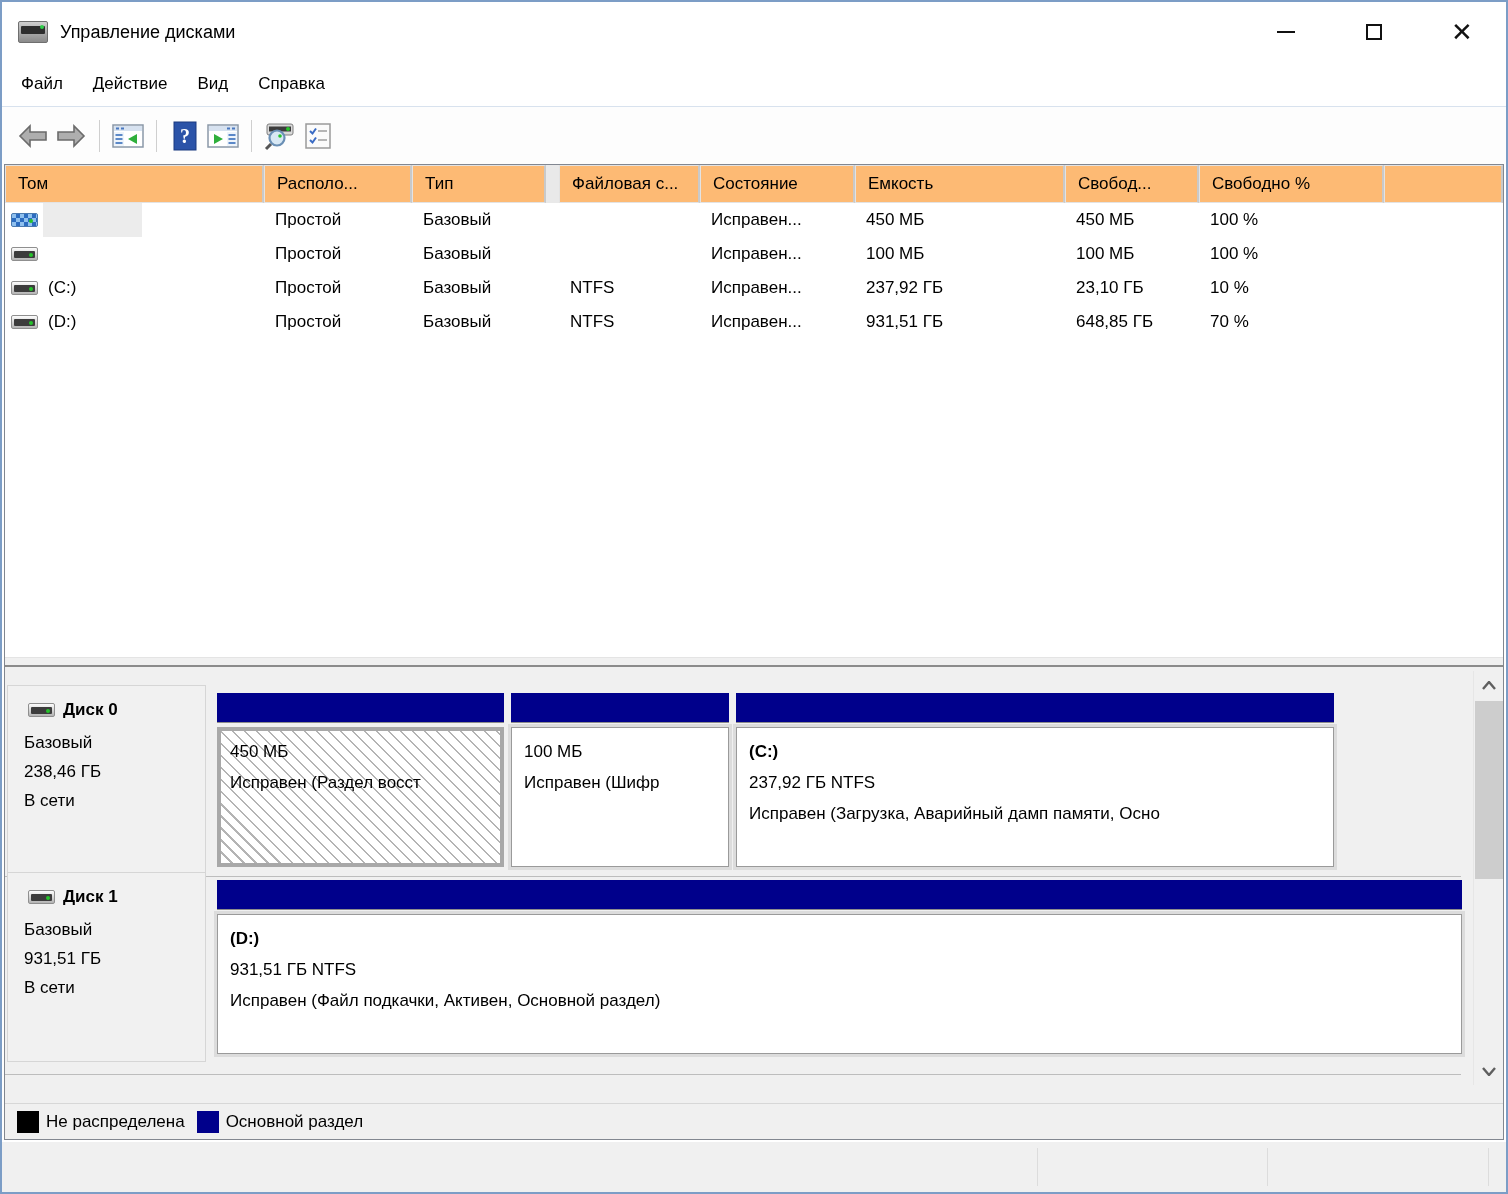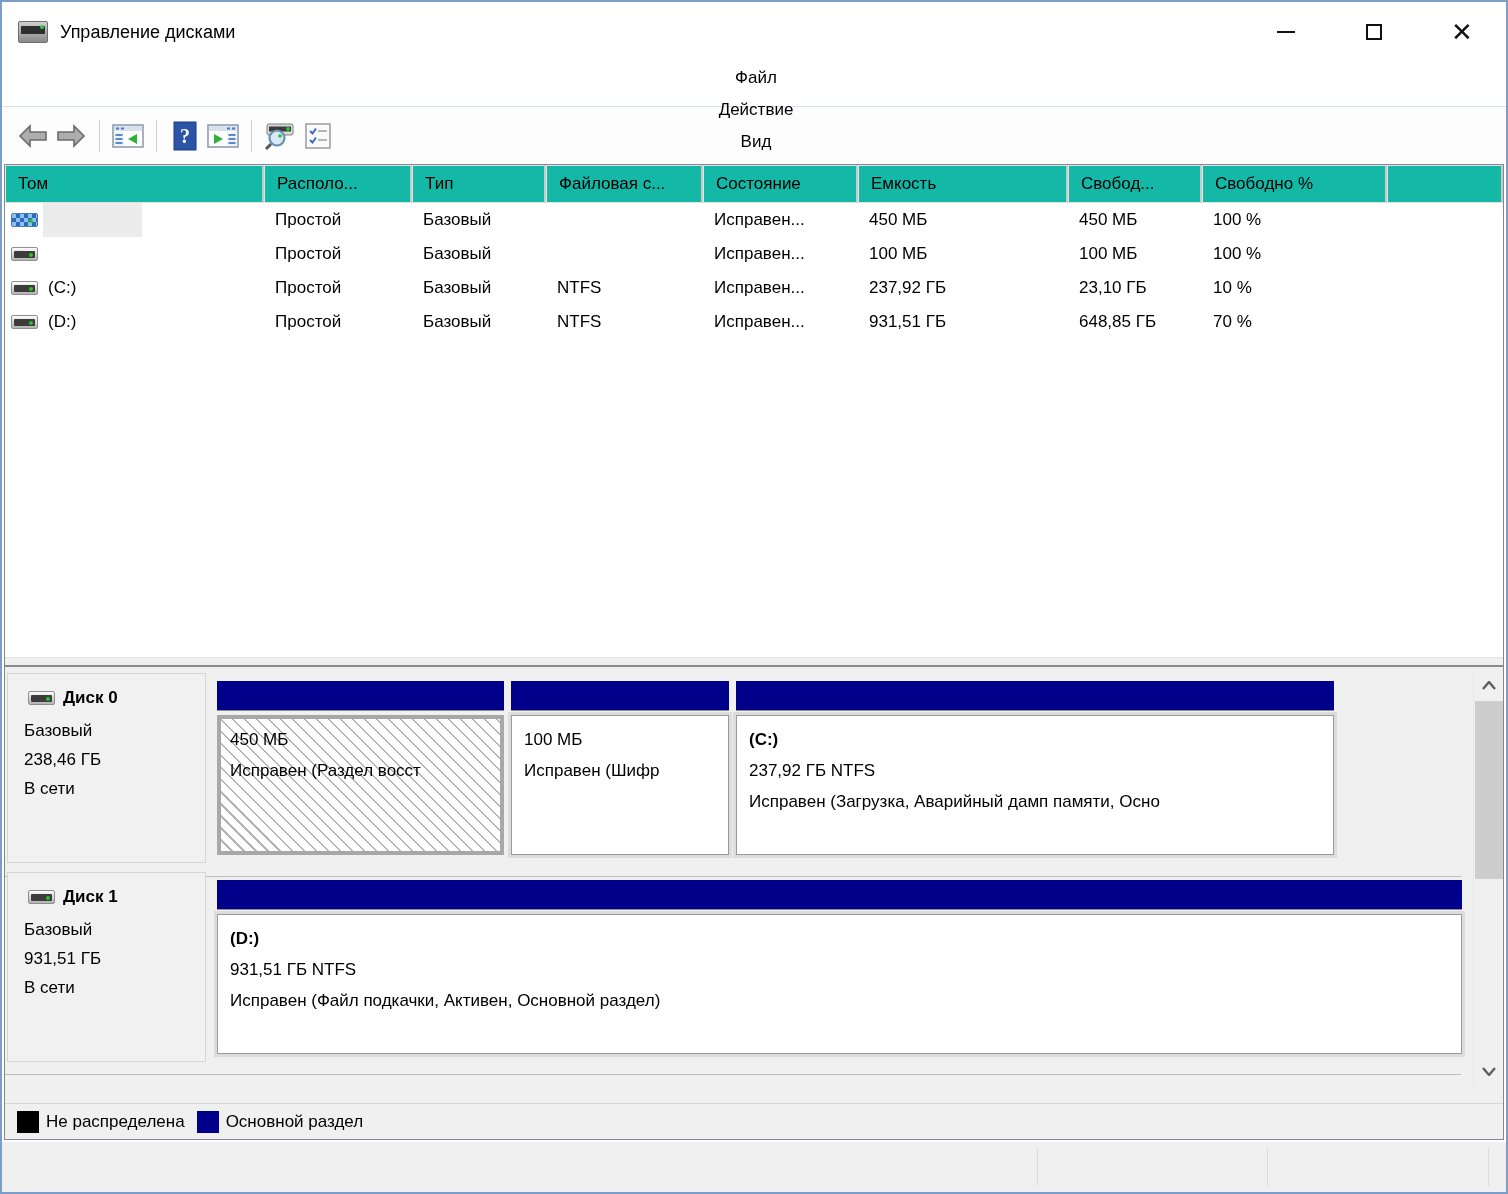--- a/index.html
+++ b/index.html
@@ -27,44 +27,44 @@
   .drive-ic .dot{ position:absolute; right:4px; top:5px; width:4px; height:4px; background:#25c32b; border-radius:50%; z-index:2;}
   .drive-ic.big{ width:30px; height:22px; background:linear-gradient(#cfcfcf,#8a8a8a); border-color:#6f6f6f;}
   .drive-ic.big .band{ top:4px; height:8px; background:#2e2e2e;}
   .drive-ic.big .dot{ top:3px; right:3px; background:#2fd04a;}
   .drive-ic.checker{ border-color:#4a7ab0; background-color:#8fc0ee;
     background-image:linear-gradient(45deg,#2c6cc0 25%,transparent 25%,transparent 75%,#2c6cc0 75%),
                      linear-gradient(45deg,#2c6cc0 25%,transparent 25%,transparent 75%,#2c6cc0 75%);
     background-size:8px 8px; background-position:0 0,4px 4px;}
 
   
-  .menubar{ height:44px; display:flex; align-items:center; padding-left:4px; background:#fff; font-size:17px;flex-direction:column; }
+  .menubar{ height:44px; display:flex; align-items:center; padding-left:4px; background:#fff; font-size:17px; }
   .menu-item{ padding:6px 15px; }
 
   
   .toolbar{ height:58px; display:flex; align-items:center; padding-left:12px; background:#fdfdfd;
     border-top:1px solid #d8e2ee; }
   .tb-btn{ width:38px; height:36px; display:flex; align-items:center; justify-content:center; }
   .tb-sep{ width:1px; height:32px; background:#cfcfcf; margin:0 9px; }
 
   
   .main{ margin:0 2px; height:976px; border:1px solid #828790; background:#f0f0f0; display:flex; flex-direction:column; }
 
   
   .listview{ height:492px; background:#fff; overflow:hidden; }
   .lv-header{ display:flex; height:38px; background:#e9e9e9; }
-  .hcell{ background:#14b8a6; border:1px solid #e3e3e3; border-right:2px solid #c9c9c9;
+  .hcell{ background:#fdba74; border:1px solid #e3e3e3; border-right:2px solid #c9c9c9;
     display:flex; align-items:center; padding-left:12px; font-size:17px; flex:none; }
   .lv-row{ display:flex; height:34px; align-items:center; font-size:17px; }
   .cell{ flex:none; padding-left:11px; display:flex; align-items:center; height:100%; overflow:hidden; white-space:nowrap;}
   .cell.name-cell{ padding-left:6px; position:relative; }
   .name-cell .vol-name{ margin-left:10px; z-index:1; }
   .sel-strip{ position:absolute; left:38px; top:0; bottom:0; width:99px; background:#ececec; }
 
-  .w-name{ width:259px; } .w-loc{ width:148px; } .w-type{ width:134px; } .w-fs{ width:157px; }
+  .w-name{ width:259px; } .w-loc{ width:148px; } .w-type{ width:134px; } .w-fs{ width:141px;margin-left:13px; }
   .w-status{ width:155px; } .w-cap{ width:210px; } .w-free{ width:134px; } .w-pct{ width:185px; }
   .w-fill{ flex:1; }
 
   
   .splitter{ height:10px; background:#f0f0f0; border-top:1px solid #e4e4e4; border-bottom:2px solid #8b8b8b; }
 
   
   .bottompane{ position:relative; height:472px; background:#f0f0f0; overflow:hidden; }
 
   .disk-row{ position:absolute; left:0; width:1456px; height:192px; }
@@ -279,21 +279,21 @@
         <div class="cell w-cap">931,51 ГБ</div>
         <div class="cell w-free">648,85 ГБ</div>
         <div class="cell w-pct">70 %</div>
       </div>
     </div>
 
     <div class="splitter"></div>
 
     <div class="bottompane">
 
-      <div class="disk-row" style="top:6px;">
+      <div class="disk-row" style="top:18px;">
         <div class="disk-info">
           <div class="d-title">
             <span class="drive-ic">
                 <i class="band"></i>
                 <i class="dot"></i>
               </span>
             <span>Диск 0</span>
           </div>
           <div class="d-line">Базовый</div>
           <div class="d-line">238,46 ГБ</div>

